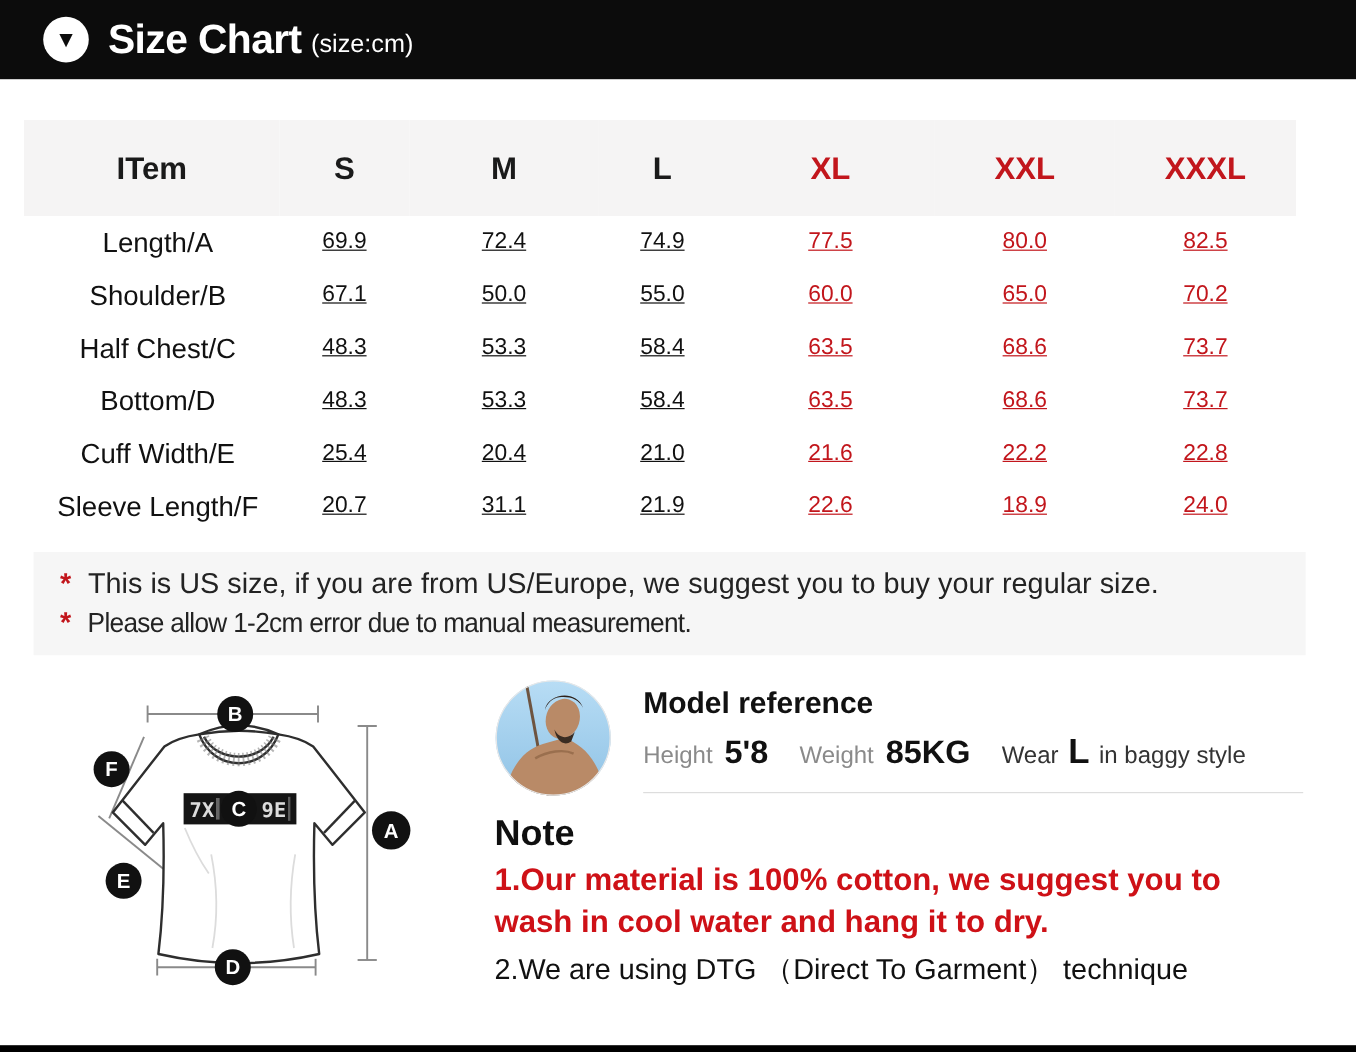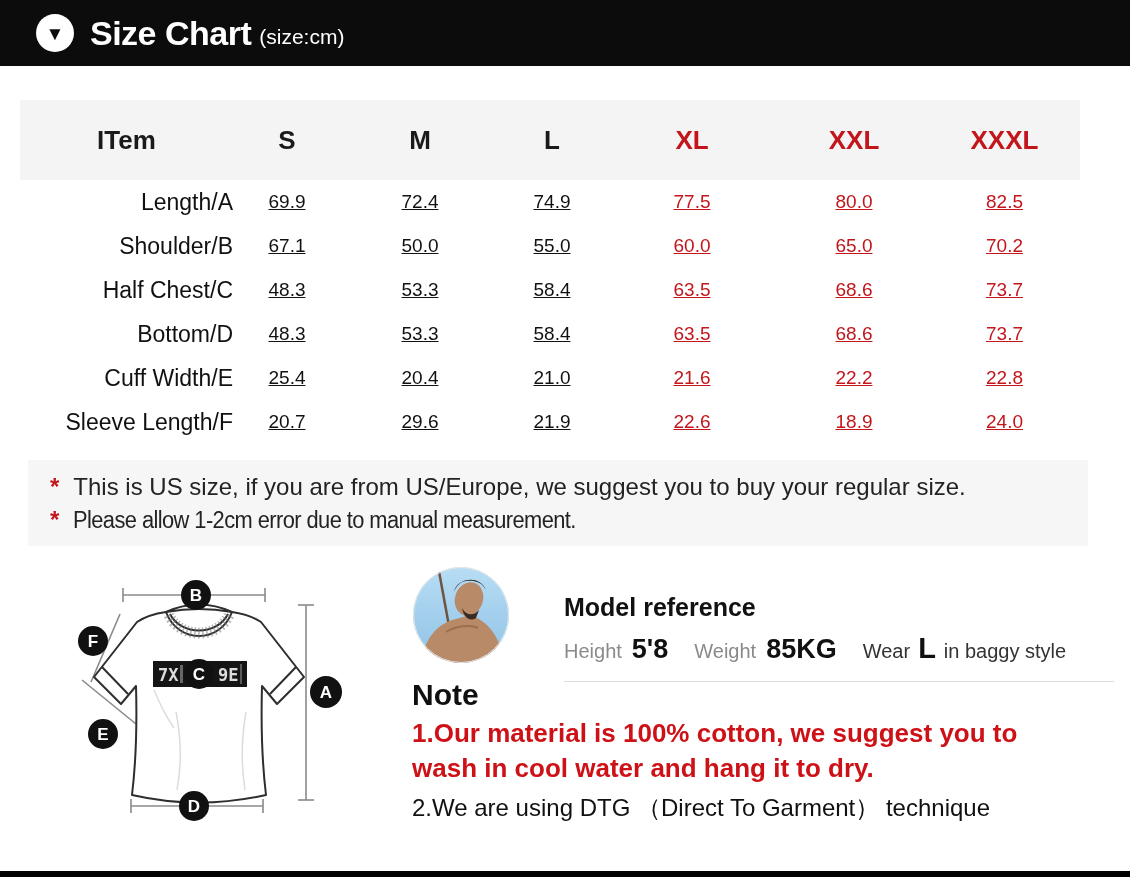--- a/index.html
+++ b/index.html
@@ -24,41 +24,41 @@
 
   
   .size-table{position:absolute;top:100px;left:20px;width:1060px;border-collapse:collapse;
           table-layout:fixed;}
   .size-table col.c-item{width:213px}.size-table col.c-s{width:108px}
   .size-table col.c-m{width:158px}.size-table col.c-l{width:106px}
   .size-table col.c-xl{width:174px}.size-table col.c-xxl{width:150px}
   .size-table col.c-xxxl{width:151px}
   .size-table thead th{background:var(--header-bg);height:80px;font-size:26px;font-weight:600;
           text-align:center;color:#1a1a1a;}
-  .size-table tbody th{font-size:23px;font-weight:500;text-align:right;padding-left:10px;
+  .size-table tbody th{font-size:23px;font-weight:500;text-align:center;padding-left:10px;
           height:44px;color:#111;}
   .size-table tbody td{font-size:19px;text-align:center;height:44px;color:#111;text-decoration:underline;}
   .size-table .red{color:var(--accent);}
 
   
   .footnotes{position:absolute;top:460px;left:28px;width:1060px;height:86px;
           background:var(--note-bg);padding:13px 10px 0 22px;}
   .footnote{display:flex;align-items:baseline;margin-bottom:5px;}
   .footnote .star{color:var(--accent);font-size:24px;font-weight:700;margin-right:14px;}
   .footnote .fn-text{font-size:24px;color:#232323;}
   .footnote.condensed .fn-text{font-size:23px;letter-spacing:-.6px;transform:scaleX(.95);
           transform-origin:left;display:inline-block;}
 
   
   .bottom{position:absolute;top:560px;left:0;right:0;height:311px;}
   .diagram{position:absolute;left:58px;top:2px;width:332px;height:300px;}
   .badge-letter{font:700 17px "Liberation Sans",sans-serif;fill:#fff;}
 
   .avatar{position:absolute;left:412px;top:6px;width:98px;height:98px;}
-  .model-text{position:absolute;left:536px;top:33px;width:552px;margin-left:28px;}
+  .model-text{position:absolute;left:536px;top:12px;width:552px;}
   .model-title{font-size:25px;font-weight:700;color:#111;}
   .model-specs{display:flex;align-items:baseline;margin-top:10px;white-space:nowrap;}
   .spec-label{color:#8a8a8a;font-size:20px;margin-right:10px;}
   .spec-value{color:#111;font-size:27px;font-weight:700;margin-right:26px;}
   .wear-label{color:#333;font-size:20px;margin-right:8px;}
   .wear-size{color:#111;font-size:29px;font-weight:700;margin-right:8px;}
   .wear-suffix{color:#333;font-size:20px;}
   .model-divider{border:none;border-top:1px solid #ddd;margin-top:16px;width:550px;}
 
   .note{position:absolute;left:412px;top:118px;width:640px;}
@@ -143,21 +143,21 @@
           <td>25.4</td>
           <td>20.4</td>
           <td>21.0</td>
           <td class="red">21.6</td>
           <td class="red">22.2</td>
           <td class="red">22.8</td>
         </tr>
         <tr>
           <th>Sleeve Length/F</th>
           <td>20.7</td>
-          <td>29.6</td>
+          <td>31.1</td>
           <td>21.9</td>
           <td class="red">22.6</td>
           <td class="red">18.9</td>
           <td class="red">24.0</td>
         </tr>
       </tbody>
   </table>
 
   <section class="footnotes">
     <p class="footnote">

